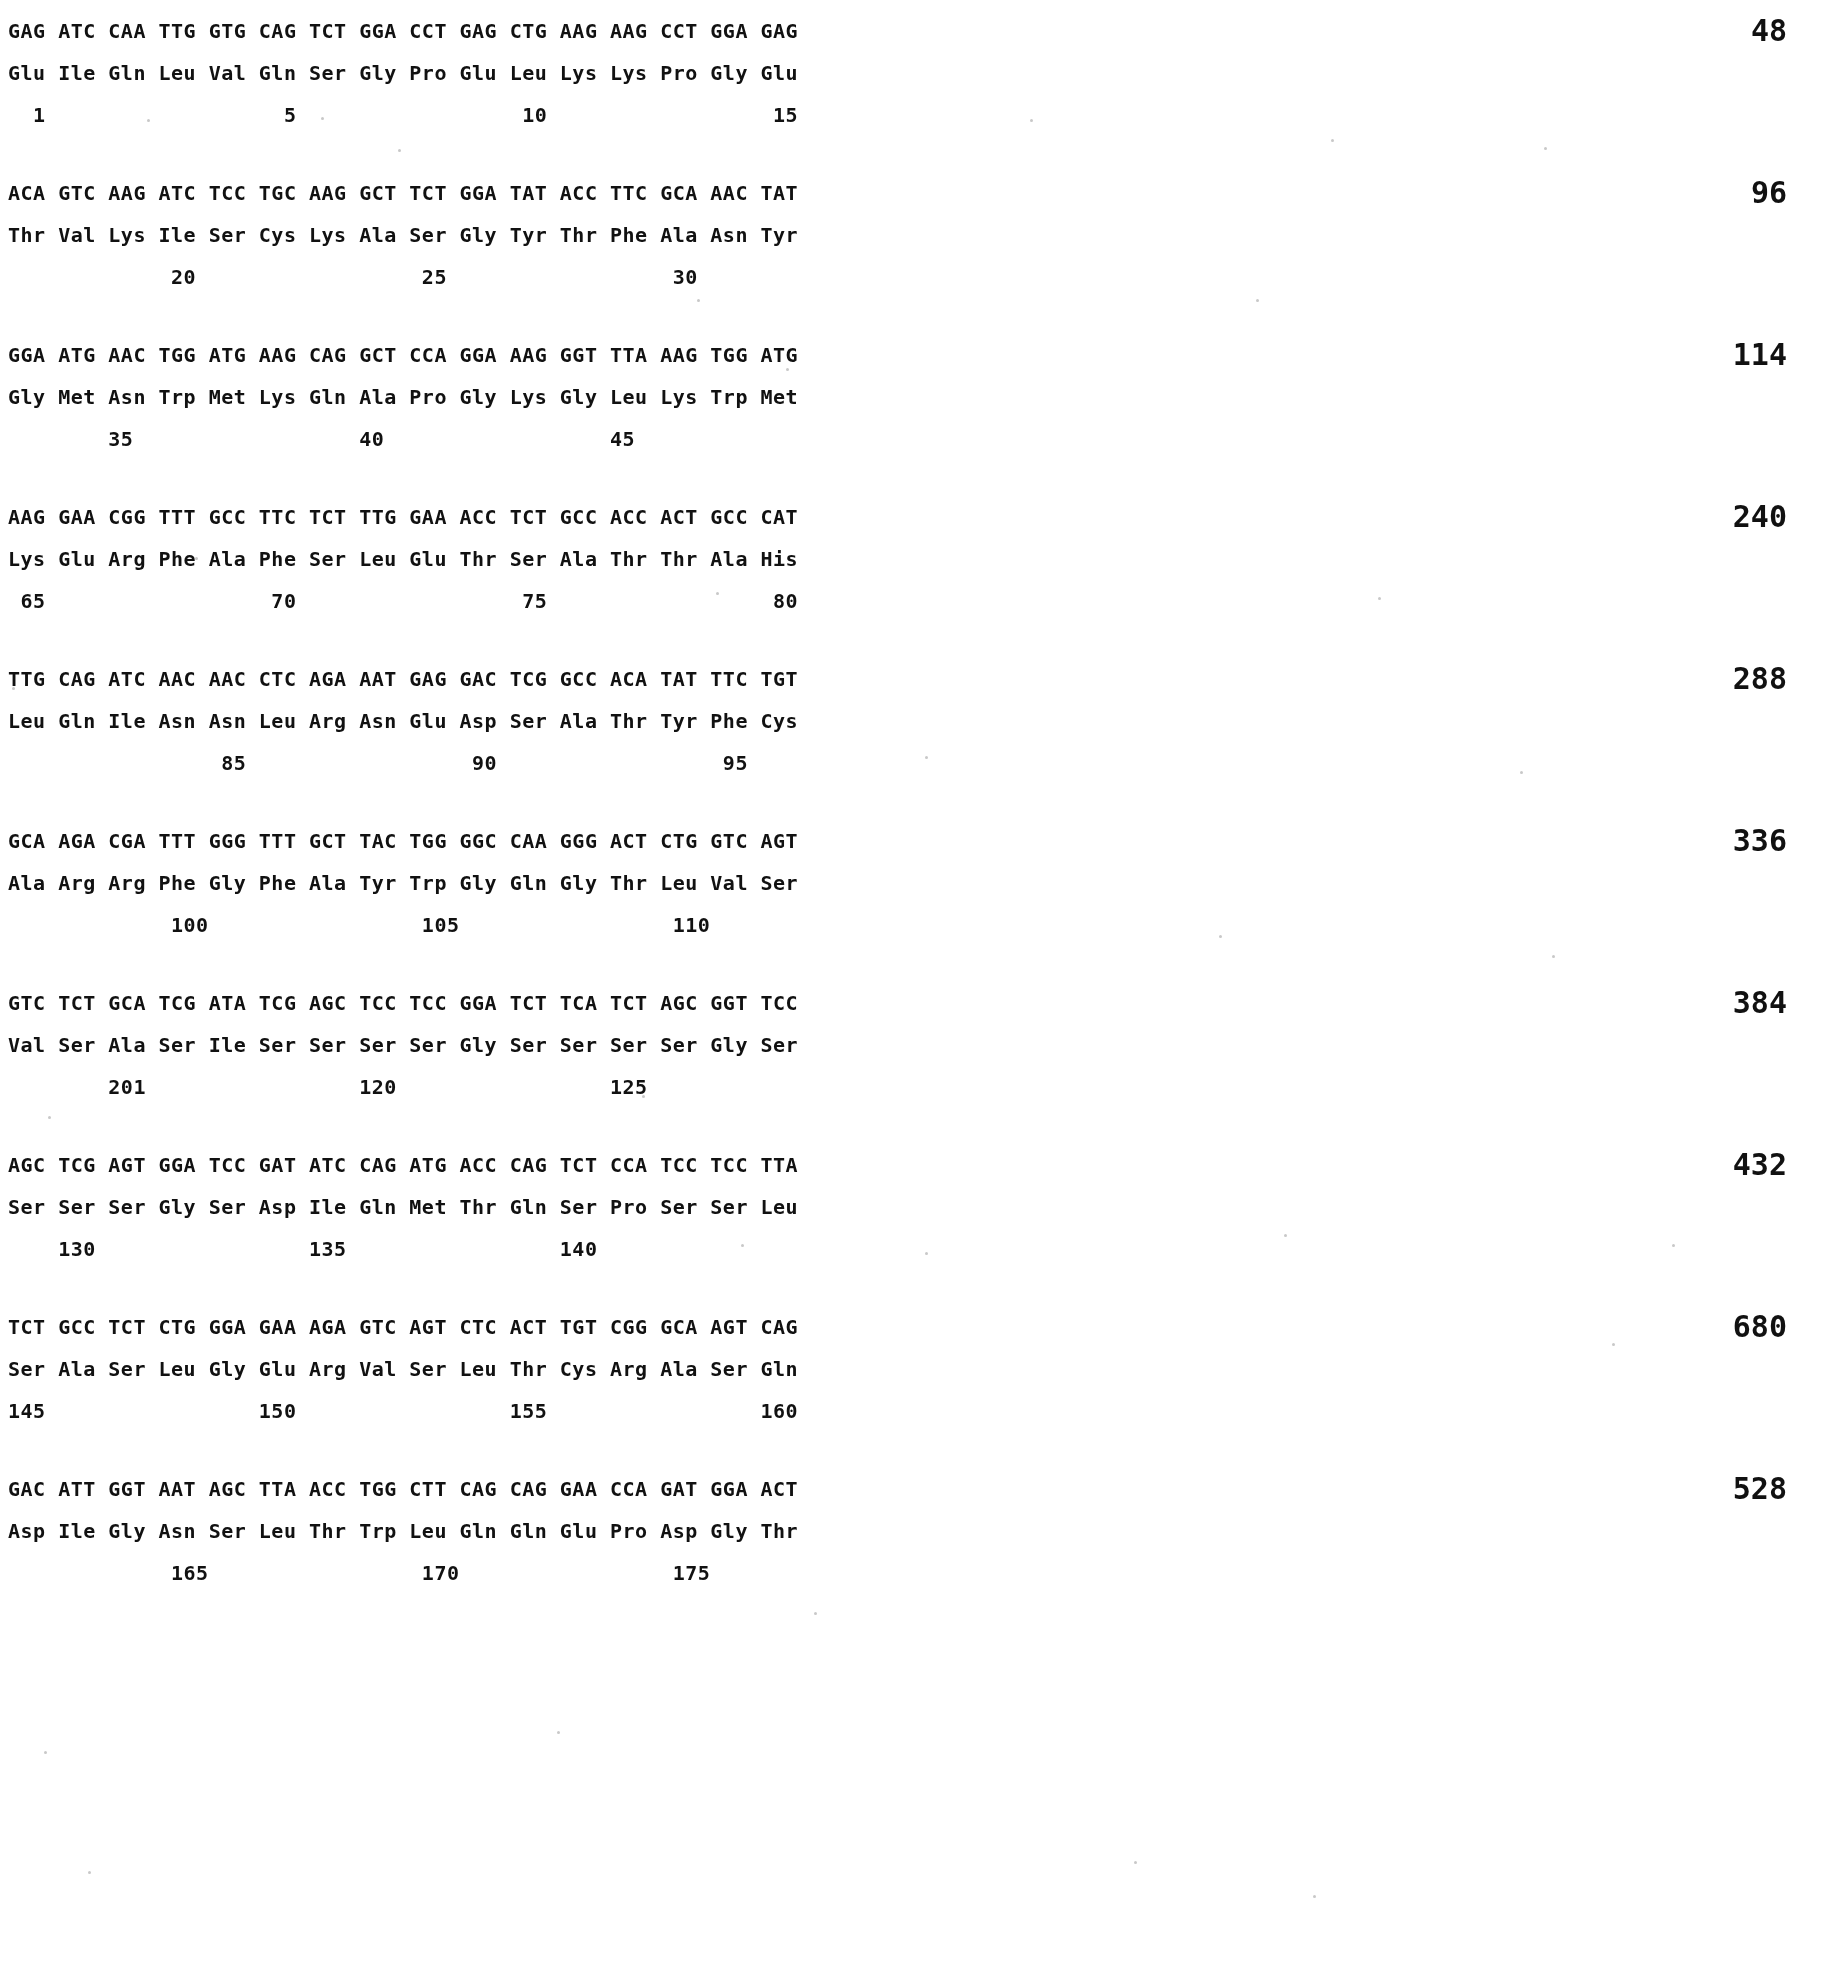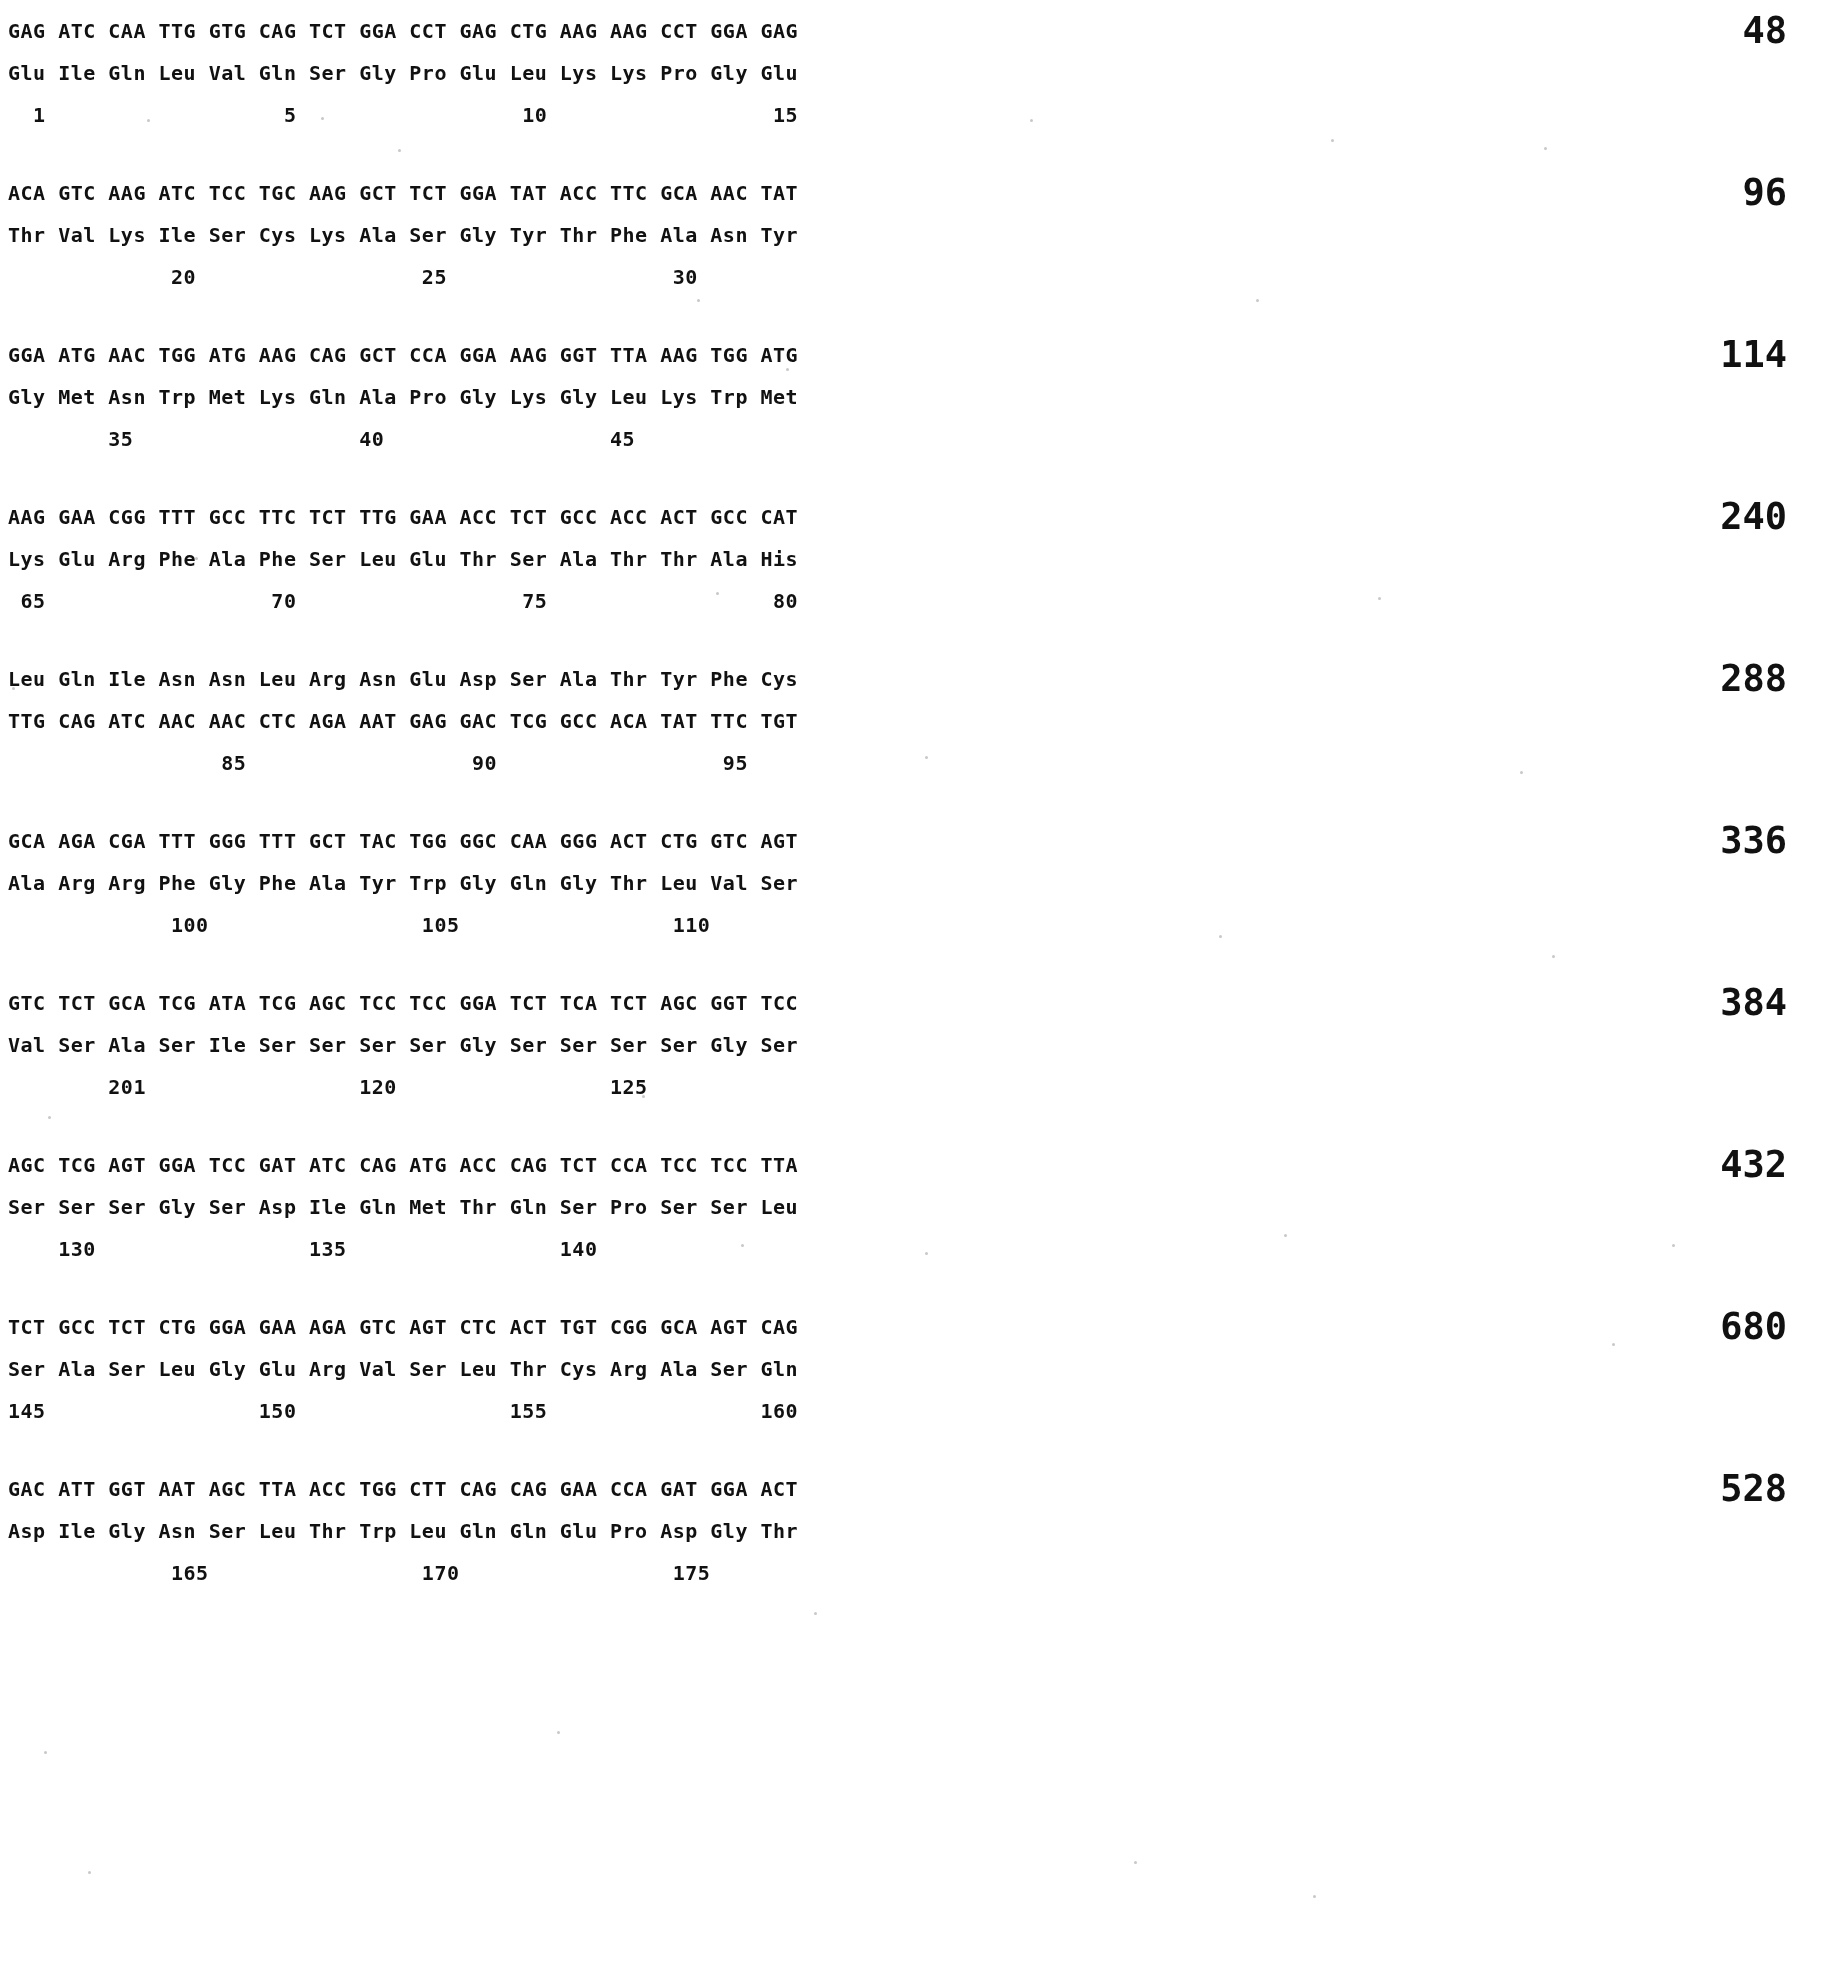--- a/index.html
+++ b/index.html
@@ -38,21 +38,21 @@
     letter-spacing: 0.5px;
   }
   .row.numbers {
     letter-spacing: 0.5px;
     font-weight: 700;
   }
   .linenum {
     position: absolute;
     right: 60px;
     top: 0;
-    font-size: 37px;
+    font-size: 30px;
     line-height: 42px;
     font-weight: 700;
     font-family: "DejaVu Sans Mono", "Liberation Mono", monospace;
   }
   
   .speck {
     position: absolute;
     background: #9a9a9a;
     width: 3px;
     height: 3px;
@@ -83,22 +83,22 @@
       <div class="row numbers">        35                  40                  45</div>
       <div class="linenum">114</div>
     </div>
     <div class="block">
       <div class="row codons">AAG GAA CGG TTT GCC TTC TCT TTG GAA ACC TCT GCC ACC ACT GCC CAT</div>
       <div class="row aminos">Lys Glu Arg Phe Ala Phe Ser Leu Glu Thr Ser Ala Thr Thr Ala His</div>
       <div class="row numbers"> 65                  70                  75                  80</div>
       <div class="linenum">240</div>
     </div>
     <div class="block">
+      <div class="row codons">TTG CAG ATC AAC AAC CTC AGA AAT GAG GAC TCG GCC ACA TAT TTC TGT</div>
       <div class="row aminos">Leu Gln Ile Asn Asn Leu Arg Asn Glu Asp Ser Ala Thr Tyr Phe Cys</div>
-      <div class="row codons">TTG CAG ATC AAC AAC CTC AGA AAT GAG GAC TCG GCC ACA TAT TTC TGT</div>
       <div class="row numbers">                 85                  90                  95</div>
       <div class="linenum">288</div>
     </div>
     <div class="block">
       <div class="row codons">GCA AGA CGA TTT GGG TTT GCT TAC TGG GGC CAA GGG ACT CTG GTC AGT</div>
       <div class="row aminos">Ala Arg Arg Phe Gly Phe Ala Tyr Trp Gly Gln Gly Thr Leu Val Ser</div>
       <div class="row numbers">             100                 105                 110</div>
       <div class="linenum">336</div>
     </div>
     <div class="block">

